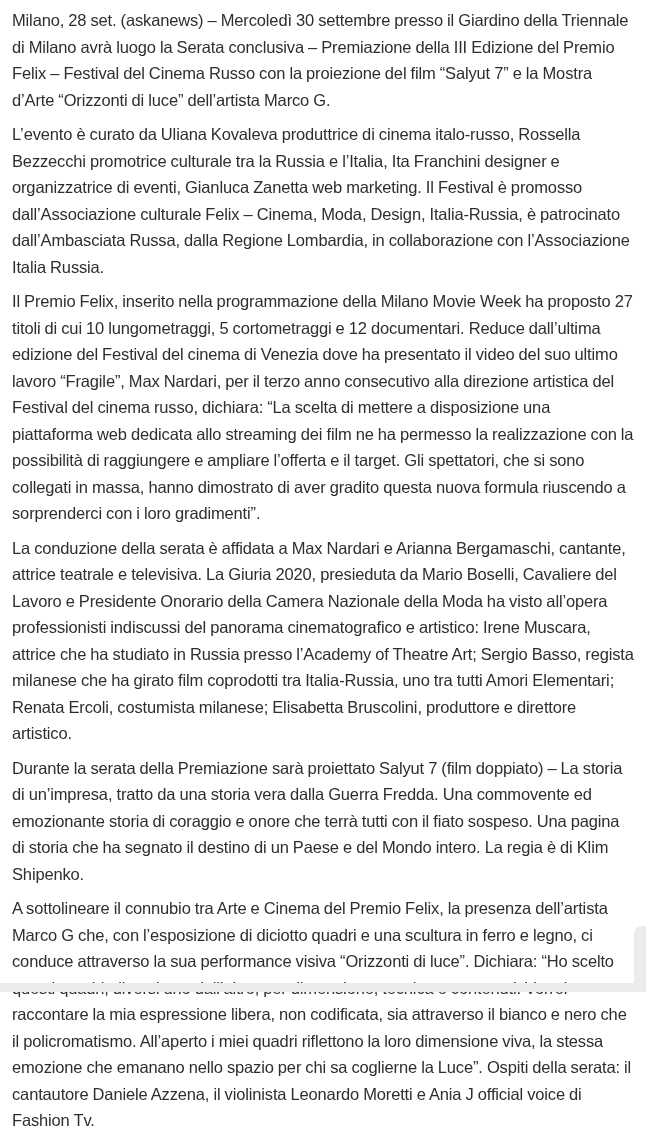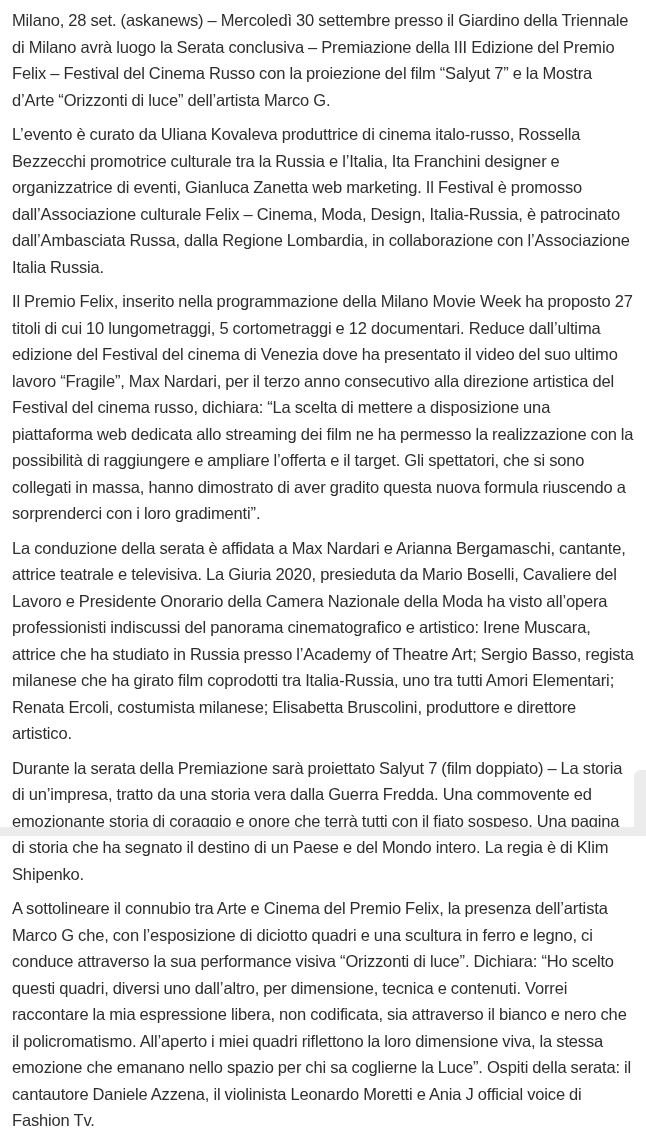--- a/index.html
+++ b/index.html
@@ -6,21 +6,21 @@
   html, body {
     width: 646px;
     height: 1138px;
     overflow: hidden;
     background: #ffffff;
     font-family: "Liberation Sans", "DejaVu Sans", sans-serif;
   }
   .article-body {
     position: relative;
     width: 646px;
-    height: 836px;
+    height: 992px;
     background: #ffffff;
   }
   .news-article {
     padding: 7px 12px 0 12px;
     width: 646px;
   }
   .news-article p {
     color: #2e2e2e;
     font-size: 16.5px;
     line-height: 26.5px;

